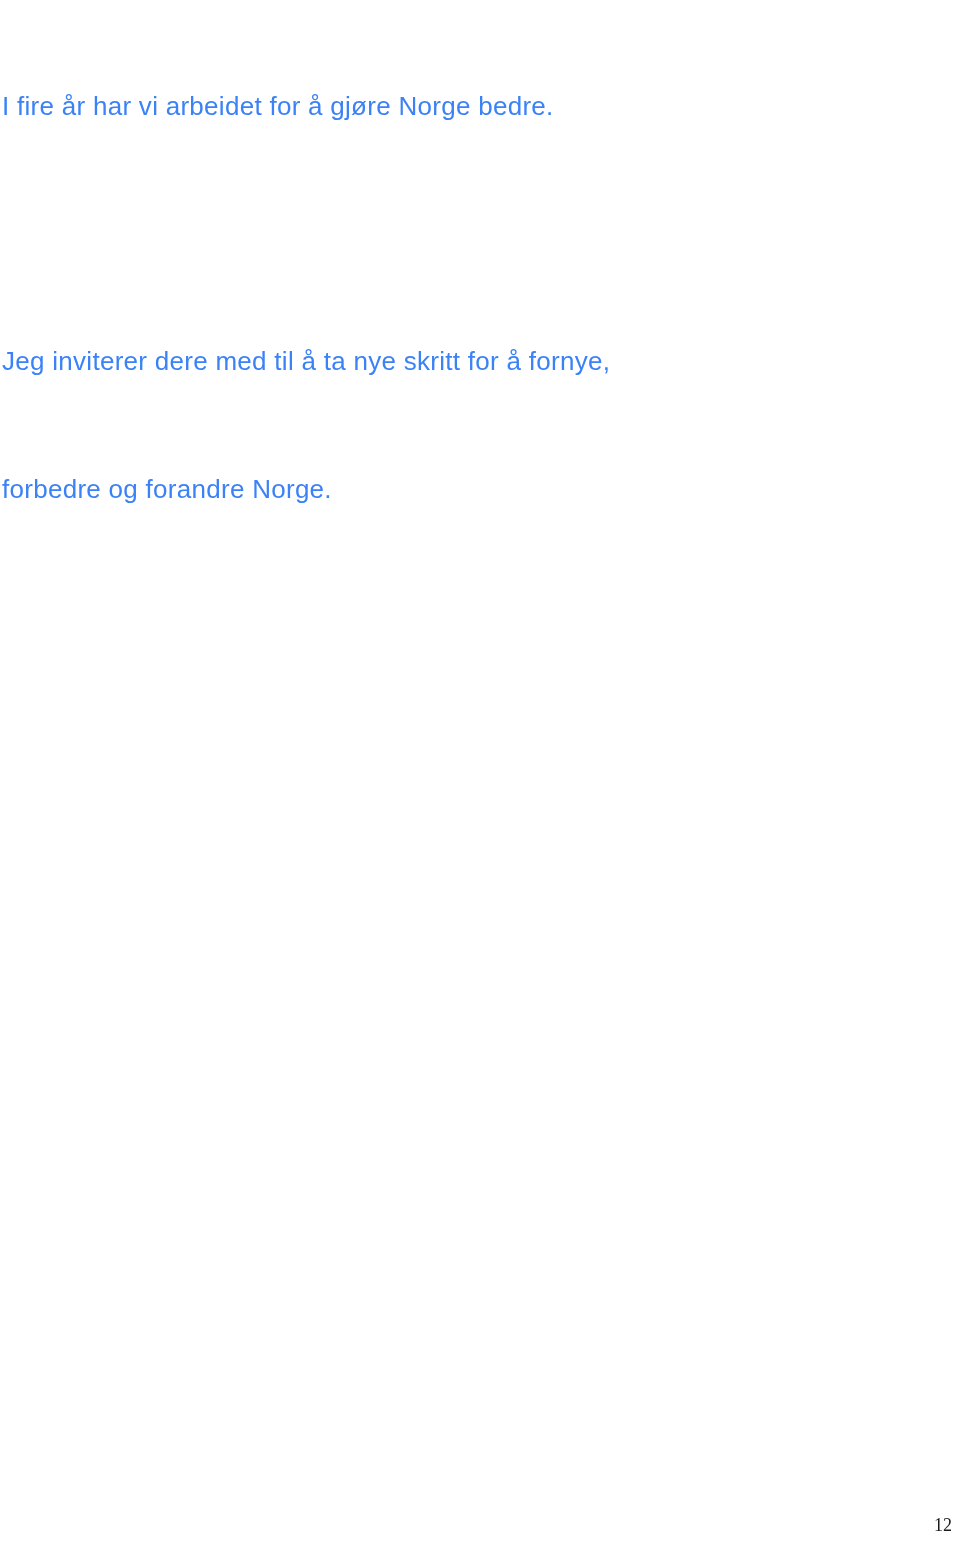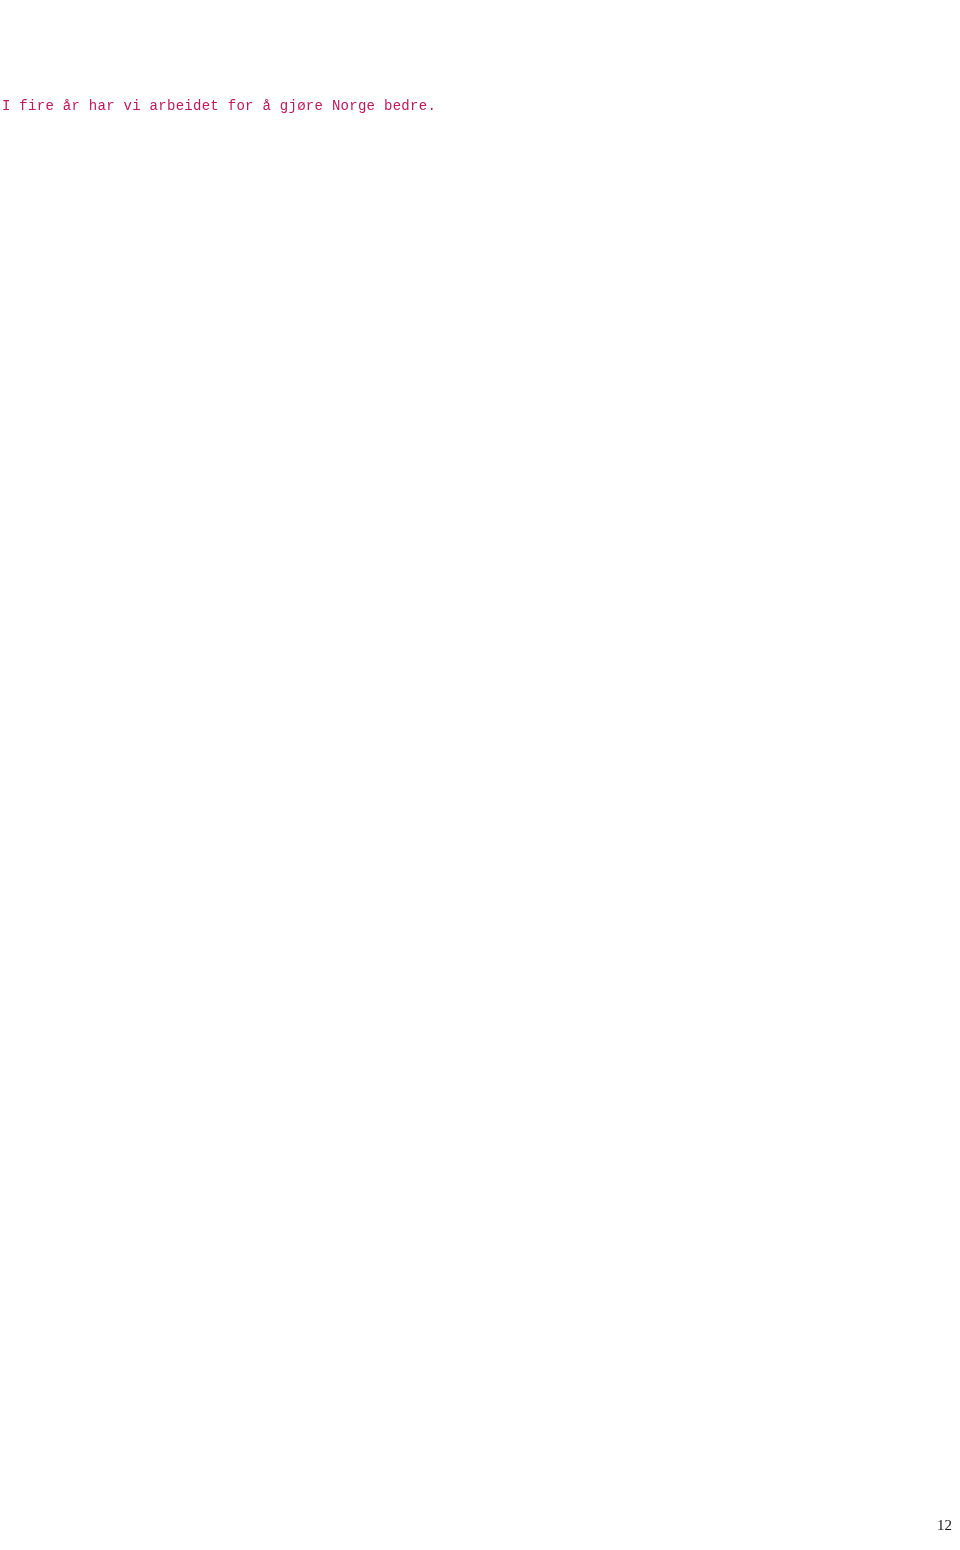--- a/index.html
+++ b/index.html
@@ -26,23 +26,23 @@
   #text-column {
     position: absolute;
     left: 2px;
     top: 0px;
     width: 950px;
   }
 
   .para {
     margin: 0 0 42px 0;
     padding: 0;
-    color: #be185d;
-    font-family: Liberation Mono, monospace;
-    font-size: 14px;
+    color: #3b82f6;
+    font-family: Liberation Sans, sans-serif;
+    font-size: 26px;
     line-height: 42.6px;
     letter-spacing: 0.28px;
     white-space: pre-wrap;
     word-break: normal;
   }
 
   .para:last-of-type {
     margin-bottom: 0;
   }
 
@@ -56,37 +56,41 @@
     margin-bottom: 0;
   }
 
   #page-number {
     position: absolute;
     right: 8px;
     top: 1512px;
     width: 60px;
     text-align: right;
     font-family: "Liberation Serif", "DejaVu Serif", serif;
-    font-size: 15px;
+    font-size: 18px;
     line-height: 26px;
     color: #1a1a1a;
   }
 </style>
 </head>
 <body>
 
 <div id="page">
 
   <div id="text-column">
 
     <p class="para">
       <span class="line">I fire år har vi arbeidet for å gjøre Norge bedre.</span>
     </p>
 
 
+    <p class="para">
+      <span class="line">Jeg inviterer dere med til å ta nye skritt for å fornye,</span>
+      <span class="line">forbedre og forandre Norge.</span>
+    </p>
 
 
 
     <p class="para tight">
       
     </p>
 
   </div>
 
   <div id="page-number">12</div>

